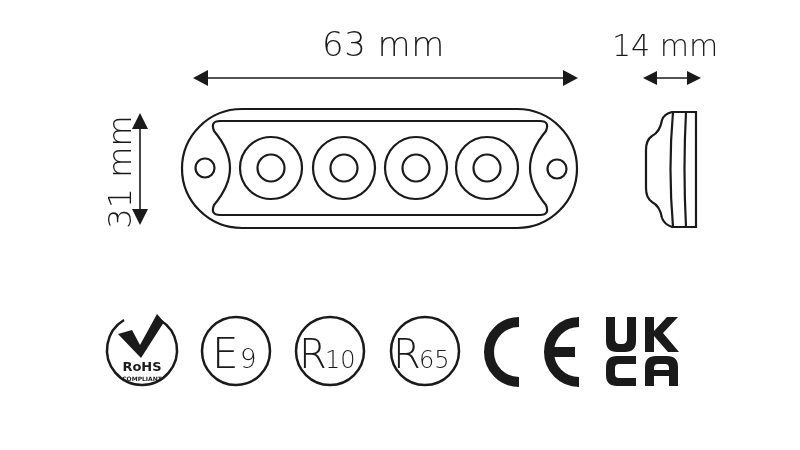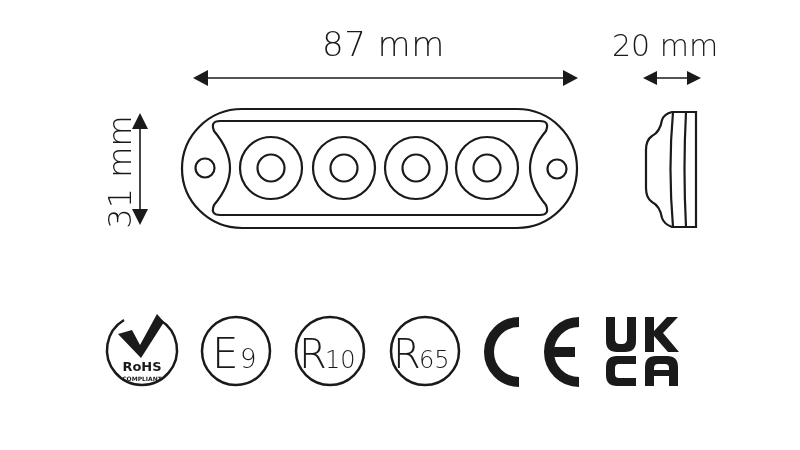--- a/index.html
+++ b/index.html
@@ -110,16 +110,16 @@
       <path d="M606,317 h9 v22 q0,5 5,5 h2 q5,0 5,-5 v-22 h9 v24 q0,11 -11,11 h-8 q-11,0 -11,-11 z"></path>
 
       <path d="M645,317 h9 v14 l13,-14 h11 l-15,16 l16,19 h-11 l-14,-16 v16 h-9 z"></path>
 
       <path d="M617,356 h19 v8 h-17 q-4,0 -4,4 v6 q0,4 4,4 h17 v8 h-19 q-11,0 -11,-11 v-8 q0,-11 11,-11 z"></path>
 
       <path d="M656,356 h11 q11,0 11,11 v19 h-9 v-10 h-15 v10 h-9 v-19 q0,-11 11,-11 z M658,364 q-4,0 -4,4 v2 h15 v-2 q0,-4 -4,-4 z" fill-rule="evenodd"></path>
     </g>
   </svg>
 
-  <div class="label lbl-width">87 mm</div>
-  <div class="label lbl-depth">20 mm</div>
+  <div class="label lbl-width">63 mm</div>
+  <div class="label lbl-depth">14 mm</div>
   <div class="label lbl-height">31 mm</div>
 </div>
 
 </body></html>

